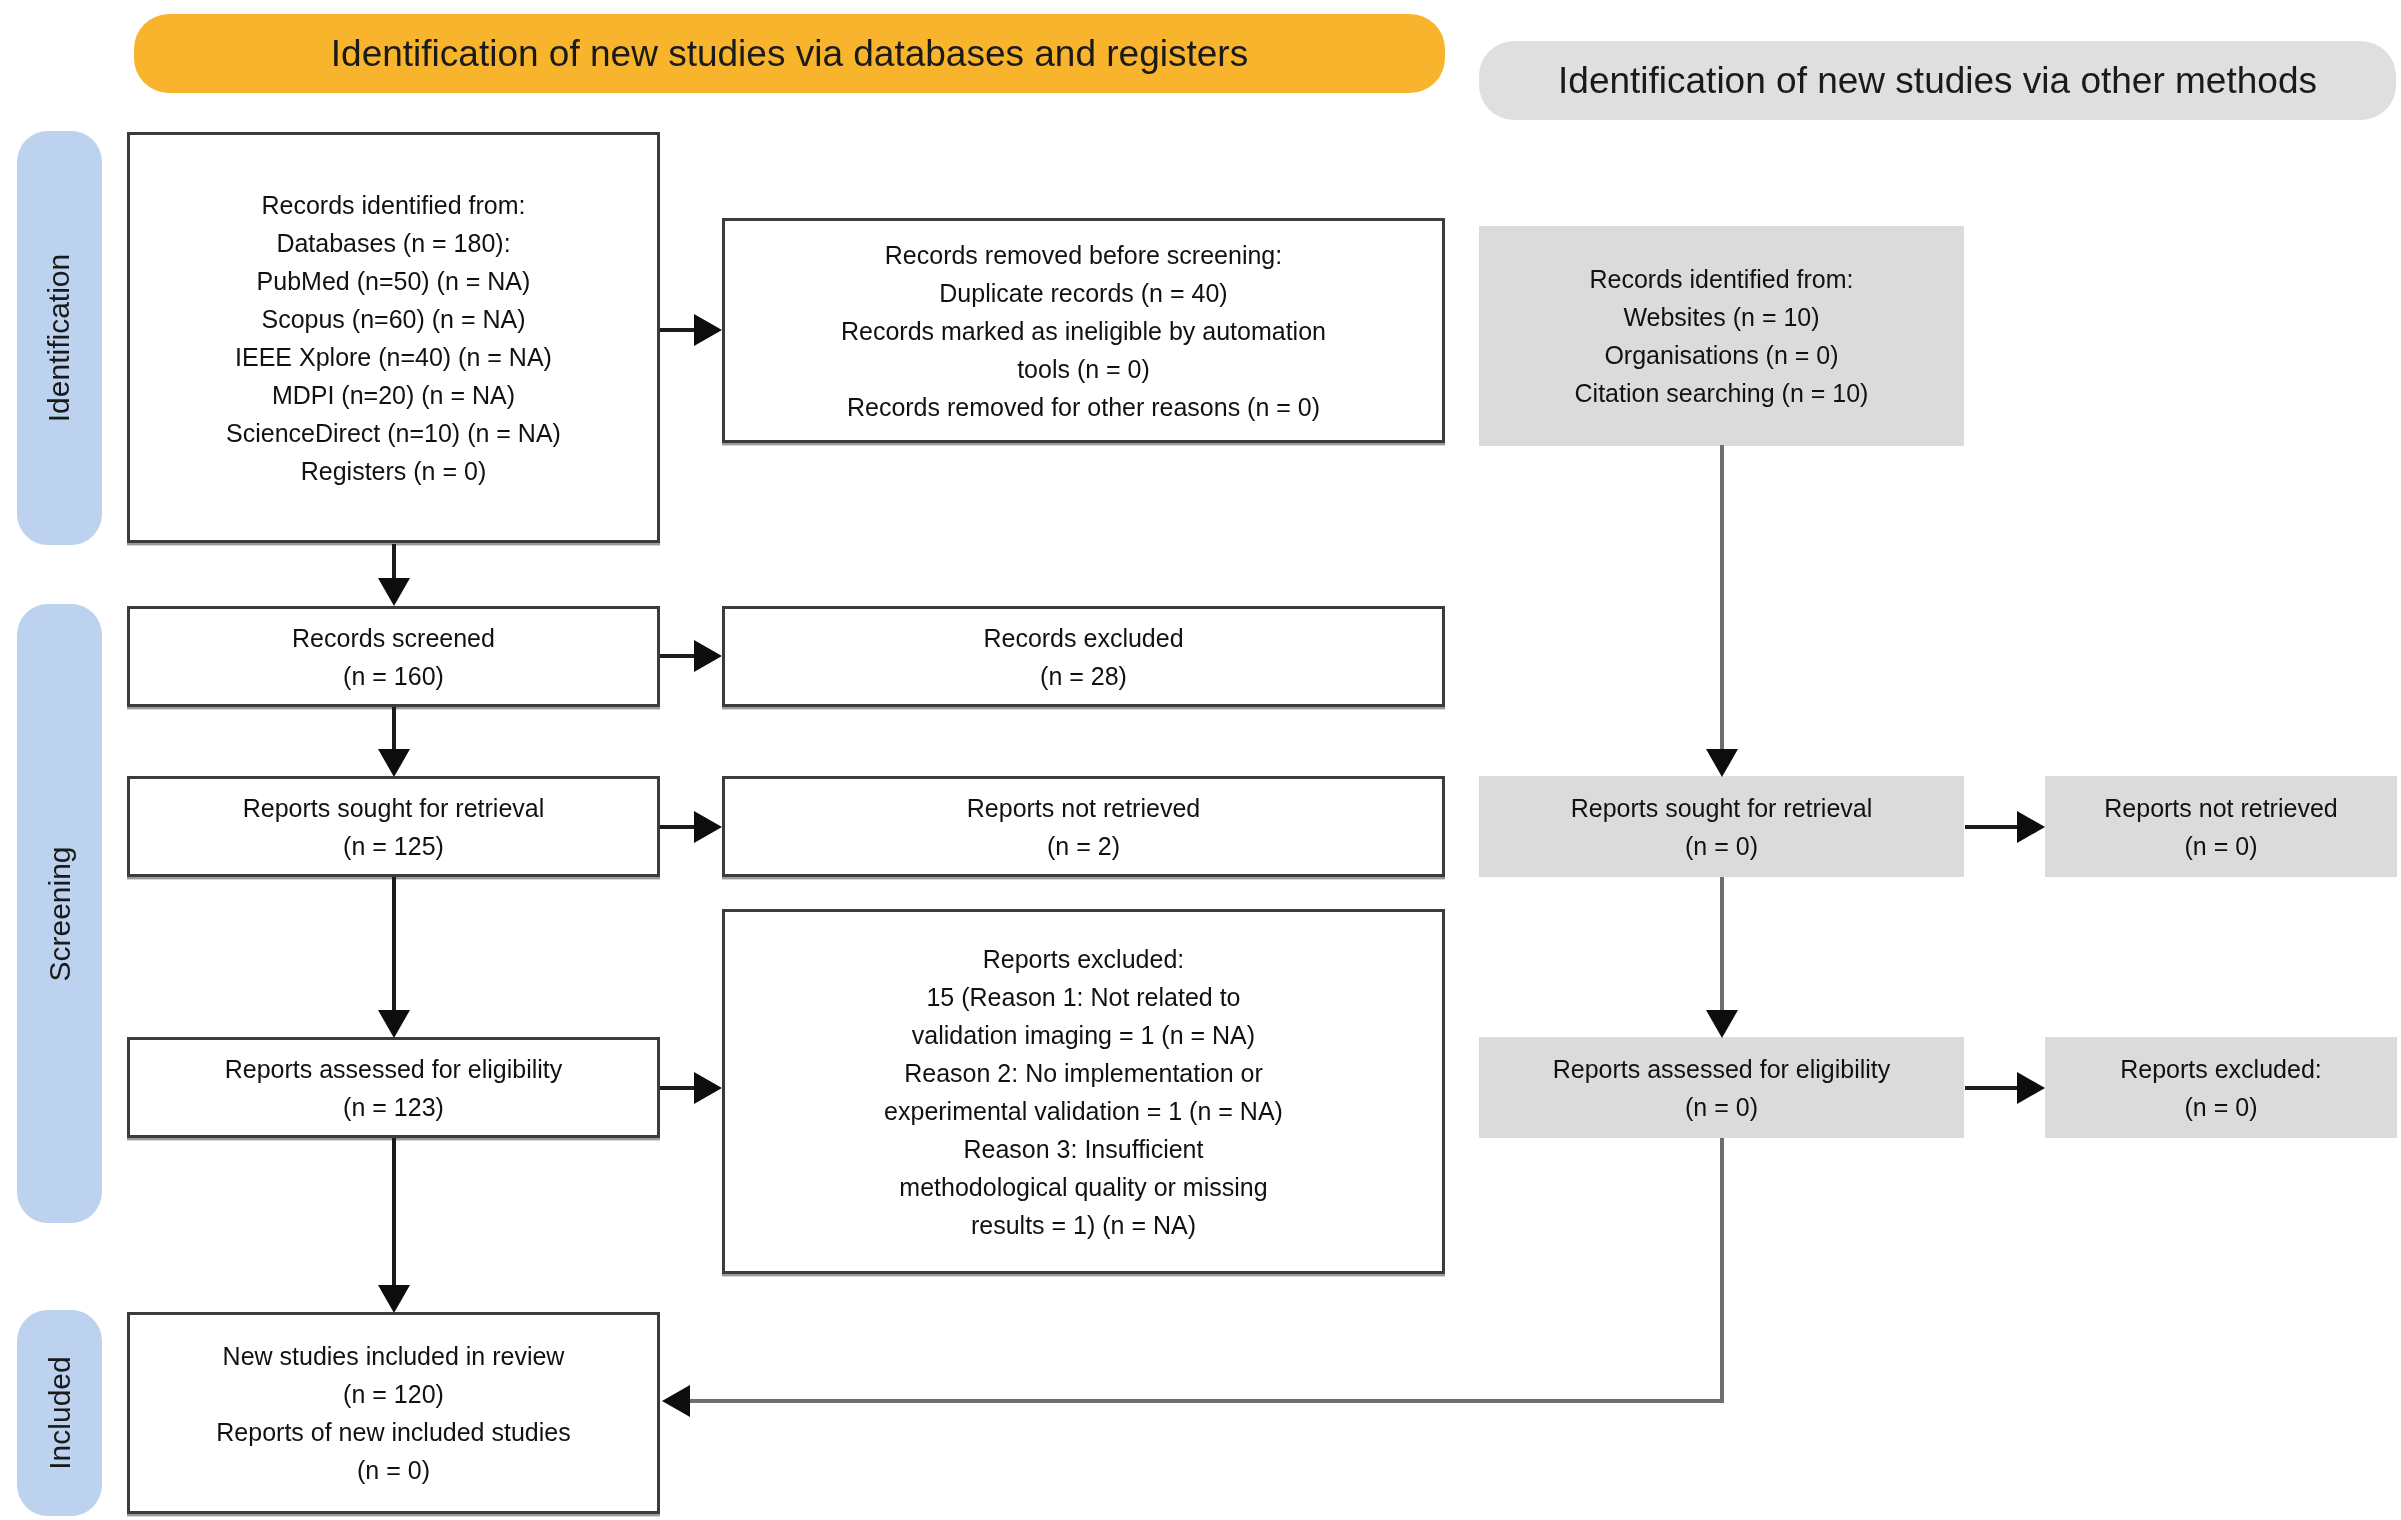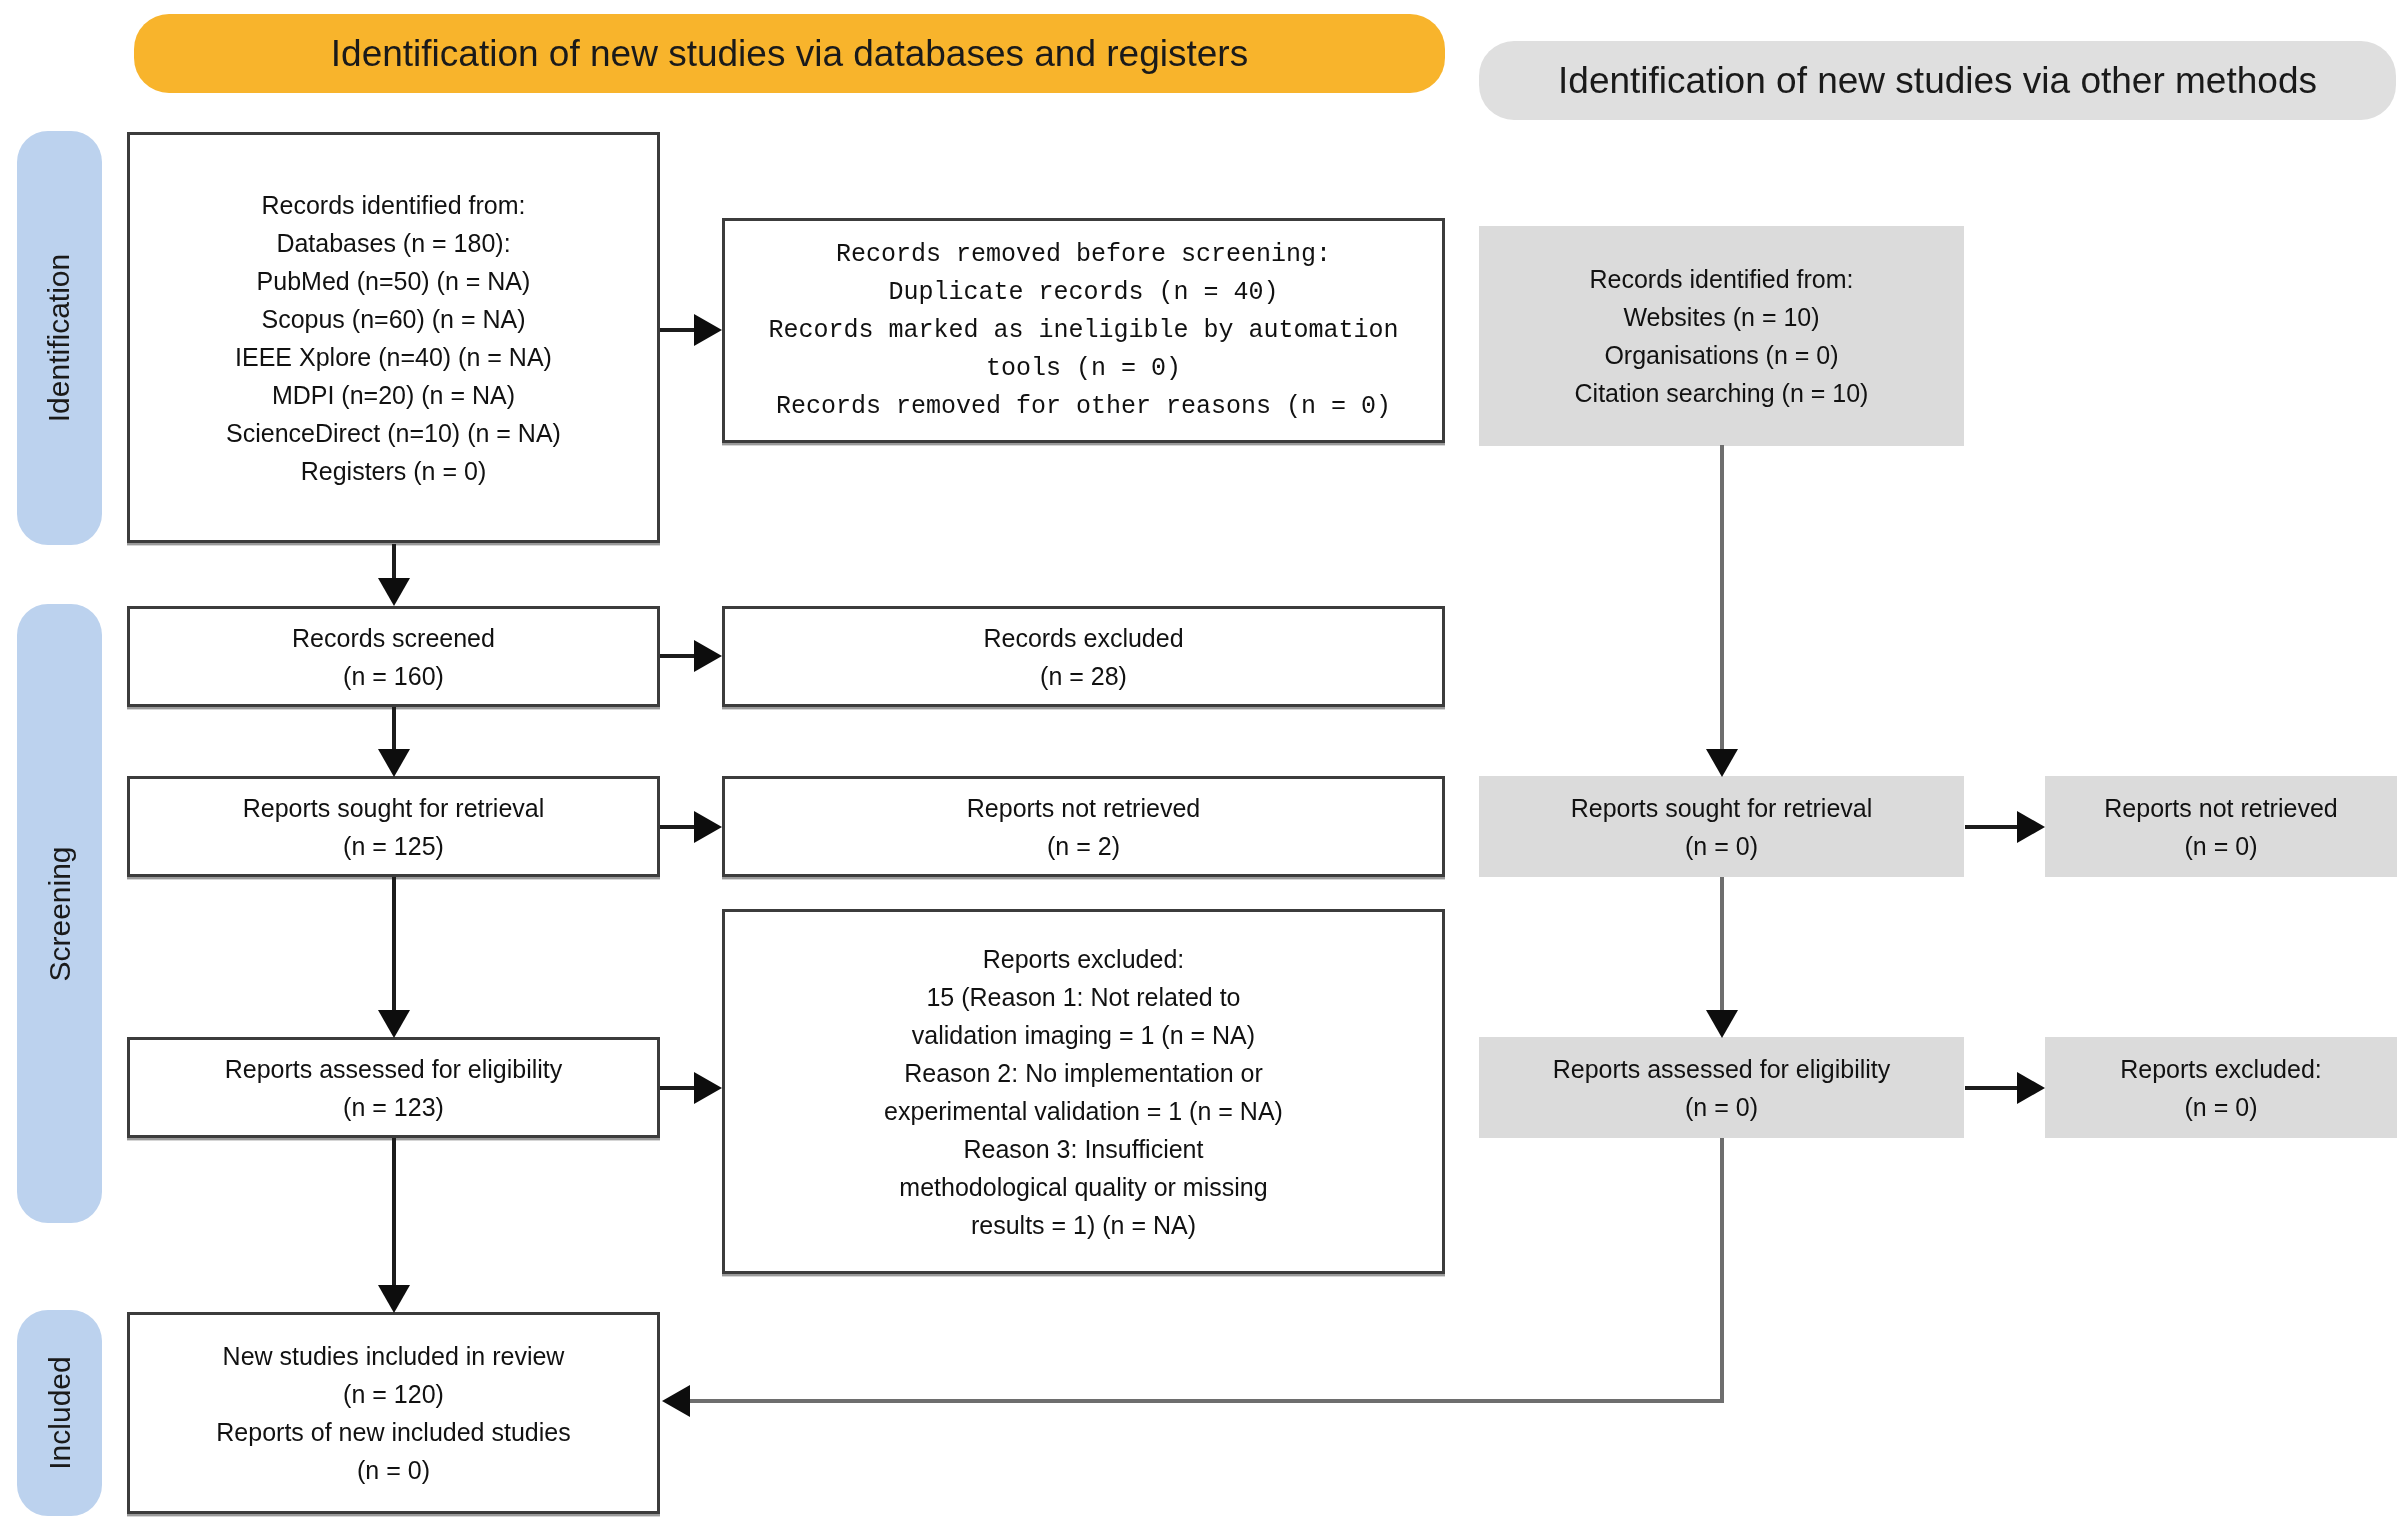--- a/index.html
+++ b/index.html
@@ -57,21 +57,21 @@
   </div>
 
   <div class="box white" style="left:127px;top:132px;width:533px;height:411px;">Records identified from:
 Databases (n = 180):
 PubMed (n=50) (n = NA)
 Scopus (n=60) (n = NA)
 IEEE Xplore (n=40) (n = NA)
 MDPI (n=20) (n = NA)
 ScienceDirect (n=10) (n = NA)
 Registers (n = 0)</div>
-  <div class="box white" style="left:722px;top:218px;width:723px;height:225px;font-family:Liberation Mono, monospace;">Records removed before screening:
+  <div class="box white" style="left:722px;top:218px;width:723px;height:225px;">Records removed before screening:
 Duplicate records (n = 40)
 Records marked as ineligible by automation
 tools (n = 0)
 Records removed for other reasons (n = 0)</div>
   <div class="box grayfill" style="left:1479px;top:226px;width:485px;height:220px;">Records identified from:
 Websites (n = 10)
 Organisations (n = 0)
 Citation searching (n = 10)</div>
 
   <div class="box white" style="left:127px;top:606px;width:533px;height:101px;">Records screened

